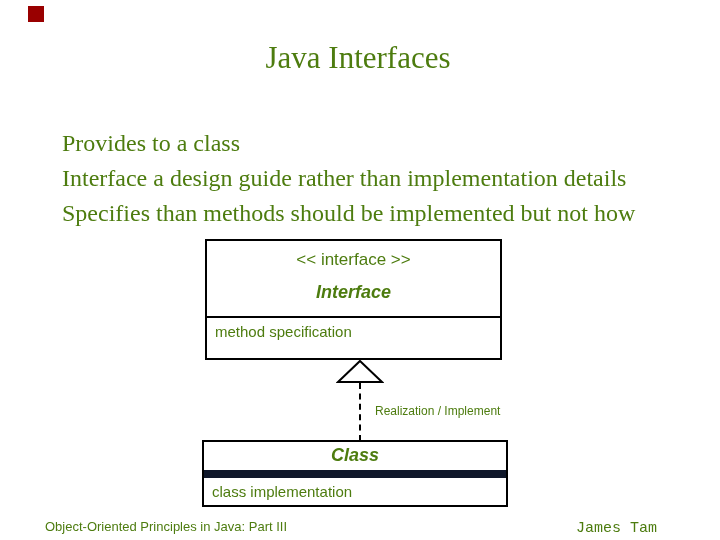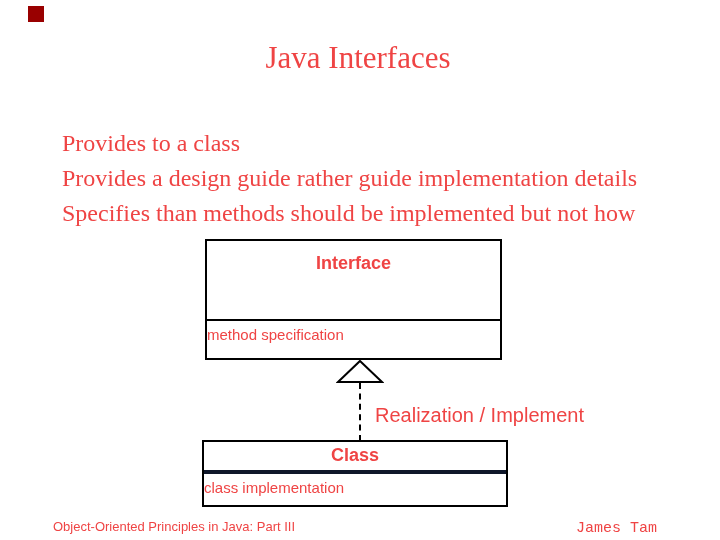--- a/index.html
+++ b/index.html
@@ -7,21 +7,21 @@
     padding: 0;
     background: #ffffff;
   }
   .slide {
     position: relative;
     width: 720px;
     height: 540px;
     background: #ffffff;
     overflow: hidden;
     font-family: "Liberation Serif", serif;
-    color: #ef4444;
+    color: #4d7c0f;
   }
   .accent-square {
     position: absolute;
     left: 28px;
     top: 6px;
     width: 16px;
     height: 16px;
     background: #990000;
   }
   .slide-title {
@@ -61,25 +61,26 @@
     border-bottom: 2px solid #000000;
     text-align: center;
   }
   .stereotype {
     margin-top: 9px;
     font-size: 17px;
   }
   .type-name {
     margin-top: 12px;
     font-size: 18px;
+    font-style: italic;
     font-weight: bold;
   }
   .member-line {
     margin-top: 5px;
-    padding-left: 0;
+    padding-left: 8px;
     font-size: 15px;
     text-align: left;
   }
   .realize-triangle {
     position: absolute;
     left: 336px;
     top: 359px;
     width: 48px;
     height: 25px;
   }
@@ -88,43 +89,43 @@
     left: 359px;
     top: 383px;
     width: 0;
     height: 58px;
     border-left: 2px dashed #000000;
   }
   .realize-label {
     position: absolute;
     left: 375px;
     top: 404px;
-    font-size: 20px;
+    font-size: 12px;
     text-align: center;
   }
   .class-box {
     position: absolute;
     left: 202px;
     top: 440px;
     width: 302px;
     height: 63px;
     border: 2px solid #000000;
     background: #ffffff;
   }
   .class-header {
     height: 25px;
-    border-bottom: 4px solid #0f172a;
+    border-bottom: 8px solid #0f172a;
     text-align: center;
   }
   .class-header .type-name {
     margin-top: 3px;
   }
   .footer-left {
     position: absolute;
-    left: 53px;
+    left: 45px;
     top: 519px;
     font-size: 13px;
   }
   .footer-right {
     position: absolute;
     right: 63px;
     top: 520px;
     font-size: 15px;
     font-family: Liberation Mono, monospace;
   }
@@ -133,26 +134,27 @@
 <body>
 
 <div class="slide">
 
   <div class="accent-square" style="background: rgb(153, 0, 0);"></div>
 
   <h1 class="slide-title">Java Interfaces</h1>
 
   <div class="body-text">
     <div>Provides to a class</div>
-    <div>Provides a design guide rather guide implementation details</div>
+    <div>Interface a design guide rather than implementation details</div>
     <div>Specifies than methods should be implemented but not how</div>
   </div>
 
   <div class="iface-box uml-sans">
     <div class="iface-header">
+      <div class="stereotype">&lt;&lt; interface &gt;&gt;</div>
       <div class="type-name">Interface</div>
     </div>
     <div class="member-line">method specification</div>
   </div>
 
   <svg class="realize-triangle" viewBox="0 0 48 25" xmlns="http://www.w3.org/2000/svg">
     <polygon points="24,2 46,23 2,23" fill="#ffffff" stroke="#000000" stroke-width="2"></polygon>
   </svg>
 
   <div class="realize-dash"></div>

